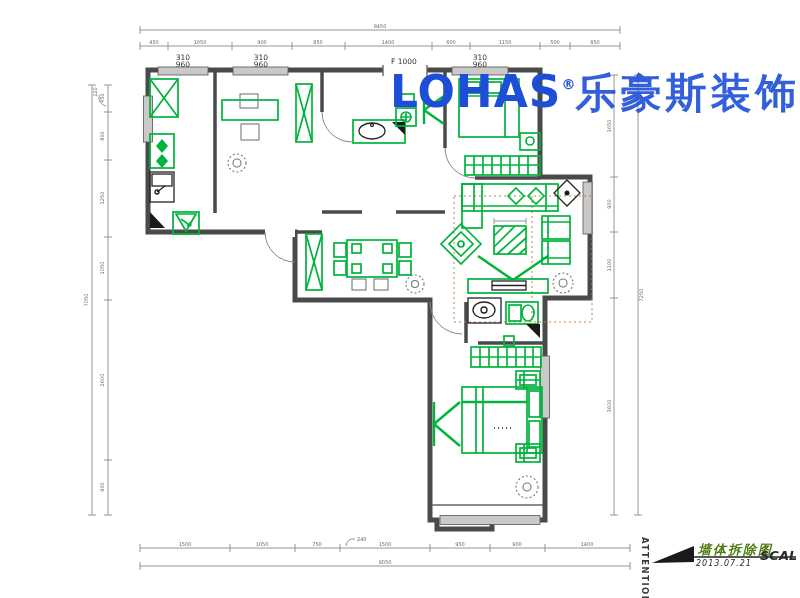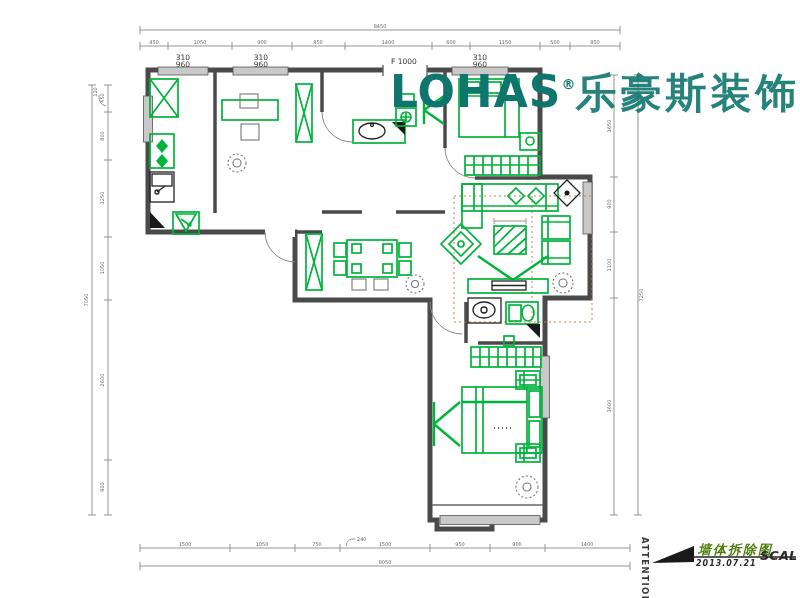--- a/index.html
+++ b/index.html
@@ -19,33 +19,33 @@
   .win{fill:#c9c9c9;stroke:#555;stroke-width:.8;}
   .gap{fill:#ffffff;stroke:none;}
   .arc{stroke:#888;stroke-width:1;fill:none;}
   .dim{stroke:#8a8a8a;stroke-width:.9;fill:none;}
   .rug{stroke:#c8824b;stroke-width:1;fill:none;stroke-dasharray:2 3;}
   .dark{fill:#1a1a1a;stroke:none;}
   .dimtxt{font-size:5px;fill:#666;}
   .lbl{font-size:7.5px;fill:#333;}
 
   
-  .wm{position:absolute;left:390px;top:66px;white-space:nowrap;color:#0f766e;font-weight:bold;text-align:right;}
+  .wm{position:absolute;left:390px;top:66px;white-space:nowrap;color:#1d4ed8;font-weight:bold;text-align:right;}
   .wm-brand{font-size:44px;letter-spacing:1px;}
   .wm-reg{font-size:14px;vertical-align:18px;}
   .wm-cn{font-size:41px;letter-spacing:4px;opacity:.9;}
   .wm-tag{position:absolute;left:455px;top:108px;font-size:15px;letter-spacing:25px;
           color:#b3b3b3;white-space:nowrap;}
 
   
   .attention{position:absolute;left:650px;top:537px;font-size:8.5px;font-weight:bold;color:#3a3a3a;
              letter-spacing:1.5px;transform:rotate(90deg);transform-origin:0 0;white-space:nowrap;}
   .dtitle{position:absolute;left:698px;top:541px;font-family:"DejaVu Serif",serif;font-style:italic;
           font-weight:bold;font-size:13px;color:#4d7c0f;letter-spacing:2px;white-space:nowrap;}
-  .ddate{position:absolute;left:696px;top:559px;font-size:8px;font-style:italic;font-weight:bold;
+  .ddate{position:absolute;left:696px;top:559px;font-size:8px;font-style:italic;font-weight:normal;
          color:#2a2a2a;letter-spacing:1px;}
   .dscale{position:absolute;left:760px;top:548px;font-size:13px;font-style:italic;font-weight:bold;color:#2a2a2a;}
 </style>
 </head>
 <body>
 
 <div id="stage">
 
 <svg id="plan-svg" width="800" height="598" viewBox="0 0 800 598">
 

